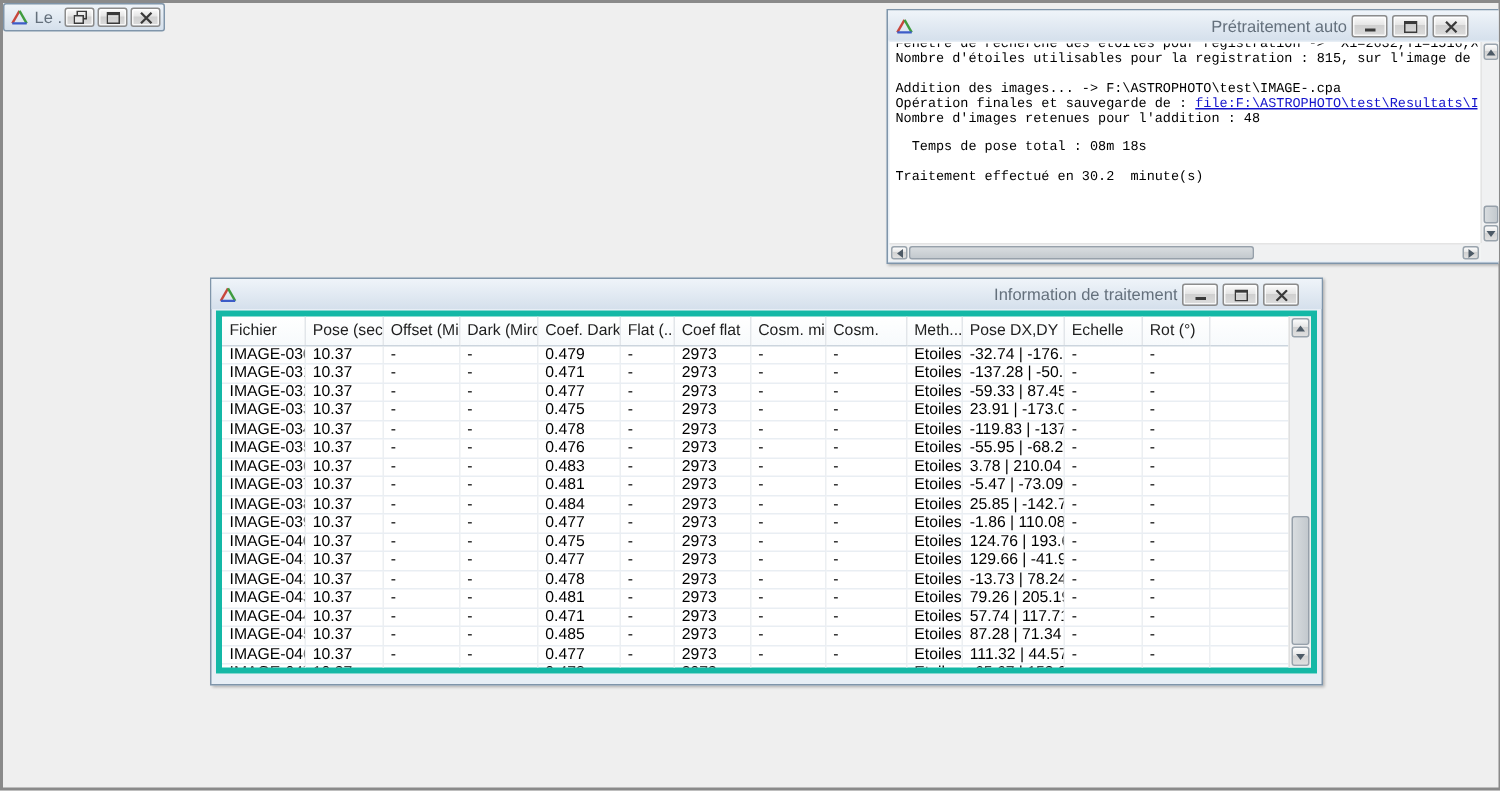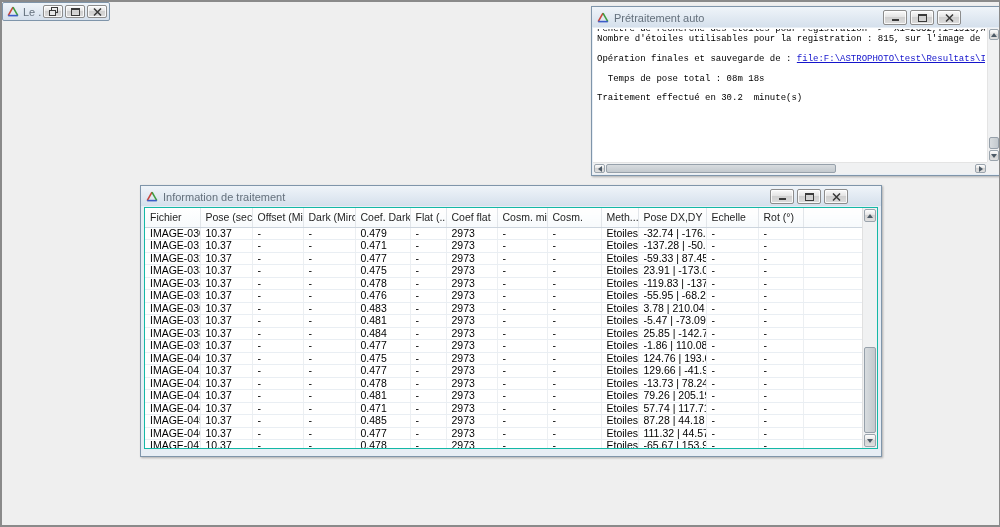--- a/index.html
+++ b/index.html
@@ -3,22 +3,22 @@
 <meta charset="utf-8">
 <style>
 * { margin:0; padding:0; box-sizing:border-box; }
 html,body { width:1000px; height:527px; font-family:"Liberation Sans",sans-serif; }
 .screen { position:relative; width:1000px; height:527px; background:#efefef;
   border:solid #8a8a8a; border-width:2px 1px 2px 2px; overflow:hidden; }
 
 
 .window { position:absolute; background:#e7eef5; border:1px solid #7f95aa;
   box-shadow:1px 1px 2px rgba(0,0,0,.28); }
-.titlebar { height:20px; display:flex; align-items:center; padding:1px 21px 0 5px;
-  background:linear-gradient(#eff4f9,#d5e0ec); }
+.titlebar { height:20px; display:flex; align-items:center; padding:1px 3px 0 5px;
+  background:linear-gradient(#eff4f9,#d5e0ec);text-align:right; }
 .app-icon { width:13px; height:12px; flex:0 0 auto; display:flex; align-items:center; }
 .title-text { font-size:11px; color:#64707c; margin-left:4px; flex:1;
   white-space:nowrap; overflow:hidden; }
 .controls { display:flex; align-items:center; }
 .ctrl-btn { width:24px; height:15px; margin-left:3px; border:1px solid #8c8c8c; border-radius:2px;
   background:linear-gradient(#fbfbfb,#e4e4e4 45%,#cfcfcf 46%,#dcdcdc); display:flex;
   align-items:center; justify-content:center; padding:0; cursor:default;
   box-shadow:inset 0 0 0 1px rgba(255,255,255,.8); }
 .ctrl-btn svg { display:block; }
 
@@ -47,21 +47,21 @@
 .log-vscroll .sb-thumb { left:1px; right:1px; height:12px; bottom:13px; }
 .log-hscroll { position:absolute; left:0; right:13px; bottom:0; height:12px; background:#f0f1f2; border-top:1px solid #e4e4e4; }
 .log-hscroll .left { left:1px; top:1px; bottom:1px; width:11px; }
 .log-hscroll .right { right:1px; top:1px; bottom:1px; width:11px; }
 .log-hscroll .sb-thumb { top:1px; bottom:1px; left:13px; width:230px; }
 .log-corner { position:absolute; right:0; bottom:0; width:13px; height:12px; background:#f0f1f2; }
 
 
 #info-window { left:138px; top:183px; width:742px; height:272px; }
 .table-area { position:absolute; left:3px; right:3px; top:21px; bottom:7px; background:#fff;
-  border:1px solid #14b8a6; }
+  border:4px solid #14b8a6; }
 .grid-wrap { position:absolute; left:0; top:0; bottom:0; right:15px; overflow:hidden; }
 table { border-collapse:collapse; table-layout:fixed; width:721px; }
 th { height:19px; font-weight:normal; font-size:10.5px; color:#1e1e1e; text-align:left;
   padding:0 2px 0 5px; border-right:1px solid #e2e6ea; border-bottom:1px solid #ccd5de;
   white-space:nowrap; overflow:hidden; background:linear-gradient(#ffffff,#f7fafc); }
 td { height:11.7px; line-height:11.5px; font-size:10.5px; color:#000; padding:0 2px 0 5px;
   border-right:1px solid #eceff2; border-bottom:1px solid #e9eef3;
   white-space:nowrap; overflow:hidden; }
 .tbl-vscroll { position:absolute; top:0; right:0; width:15px; bottom:0; background:#f0f1f2; border-left:1px solid #e0e0e0; }
 .tbl-vscroll .up { top:1px; left:1px; right:1px; height:13px; }
@@ -107,21 +107,23 @@
               <path d="M1 0.5 L8 7.5 M8 0.5 L1 7.5" stroke="#3a3a3a" stroke-width="1.5"></path>
             </svg>
         </button>
       </div>
     </div>
     <div class="log-area">
       <div class="log-text">
           <div class="log-line">Fenêtre de recherche des étoiles pour registration -&gt;  X1=2632,Y1=1516,X2=3656,Y</div>
           <div class="log-line">Nombre d'étoiles utilisables pour la registration : 815, sur l'image de référence</div>
           <div class="log-line">&nbsp;</div>
+          <div class="log-line">Addition des images... -&gt; F:\ASTROPHOTO\test\IMAGE-.cpa</div>
           <div class="log-line">Opération finales et sauvegarde de : <span class="log-link">file:F:\ASTROPHOTO\test\Resultats\IMAGE.cpa</span></div>
+          <div class="log-line">Nombre d'images retenues pour l'addition : 48</div>
           <div class="log-line">&nbsp;</div>
           <div class="log-line">  Temps de pose total : 08m 18s</div>
           <div class="log-line">&nbsp;</div>
           <div class="log-line">Traitement effectué en 30.2  minute(s)</div>
         </div>
       <div class="log-vscroll">
         <div class="sb-btn up">
             <span class="tri-up"></span>
           </div>
         <div class="sb-thumb"></div>
@@ -453,21 +455,21 @@
                 <td>IMAGE-045....</td>
                 <td>10.37</td>
                 <td>-</td>
                 <td>-</td>
                 <td>0.485</td>
                 <td>-</td>
                 <td>2973</td>
                 <td>-</td>
                 <td>-</td>
                 <td>Etoiles</td>
-                <td>87.28 | 44.18</td>
+                <td>87.28 | 71.34</td>
                 <td>-</td>
                 <td>-</td>
                 <td></td>
               </tr>
               <tr>
                 <td>IMAGE-046....</td>
                 <td>10.37</td>
                 <td>-</td>
                 <td>-</td>
                 <td>0.477</td>

